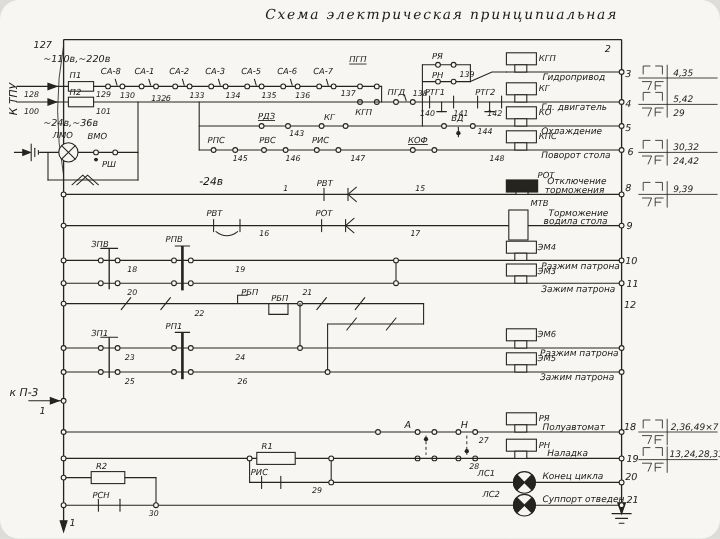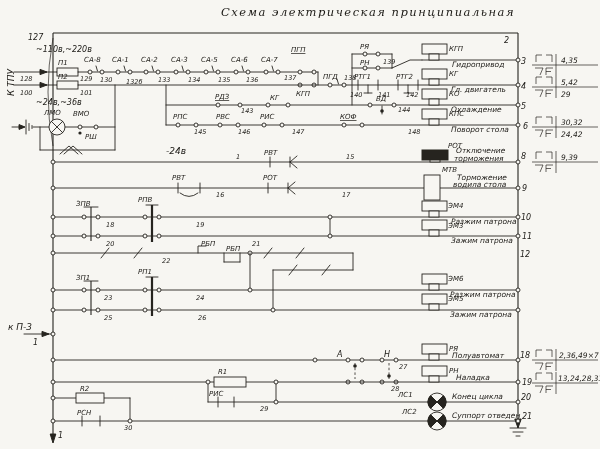--- a/index.html
+++ b/index.html
@@ -1,16 +1,16 @@
 <!DOCTYPE html>
 <html><head>
 <meta charset="utf-8">
 <style>
   html,body{margin:0;padding:0;background:#dcdcda;}
-  #paper{position:relative;width:600px;height:449px;background:#f7f6f2;overflow:hidden;}
+  #paper{position:relative;width:600px;height:449px;background:#f7f6f2;overflow:hidden;border-radius:16px;}
   svg{position:absolute;left:0;top:0;}
   .w{stroke:#26241f;stroke-width:.9;fill:none;stroke-linecap:round;}
   .wt{stroke:#26241f;stroke-width:.7;fill:none;}
   .wb{stroke:#26241f;stroke-width:1.1;fill:none;}
   .stem{stroke:#26241f;stroke-width:2.2;fill:none;}
   .nd{fill:#f7f6f2;stroke:#26241f;stroke-width:.9;}
   .dt{fill:#26241f;stroke:none;}
   .dash{stroke:#26241f;stroke-width:.8;fill:none;stroke-dasharray:2.5 2.2;}
   .blk{fill:#26241f;stroke:#26241f;}
   text{fill:#1c1a16;font-family:"DejaVu Sans",sans-serif;font-style:italic;}

